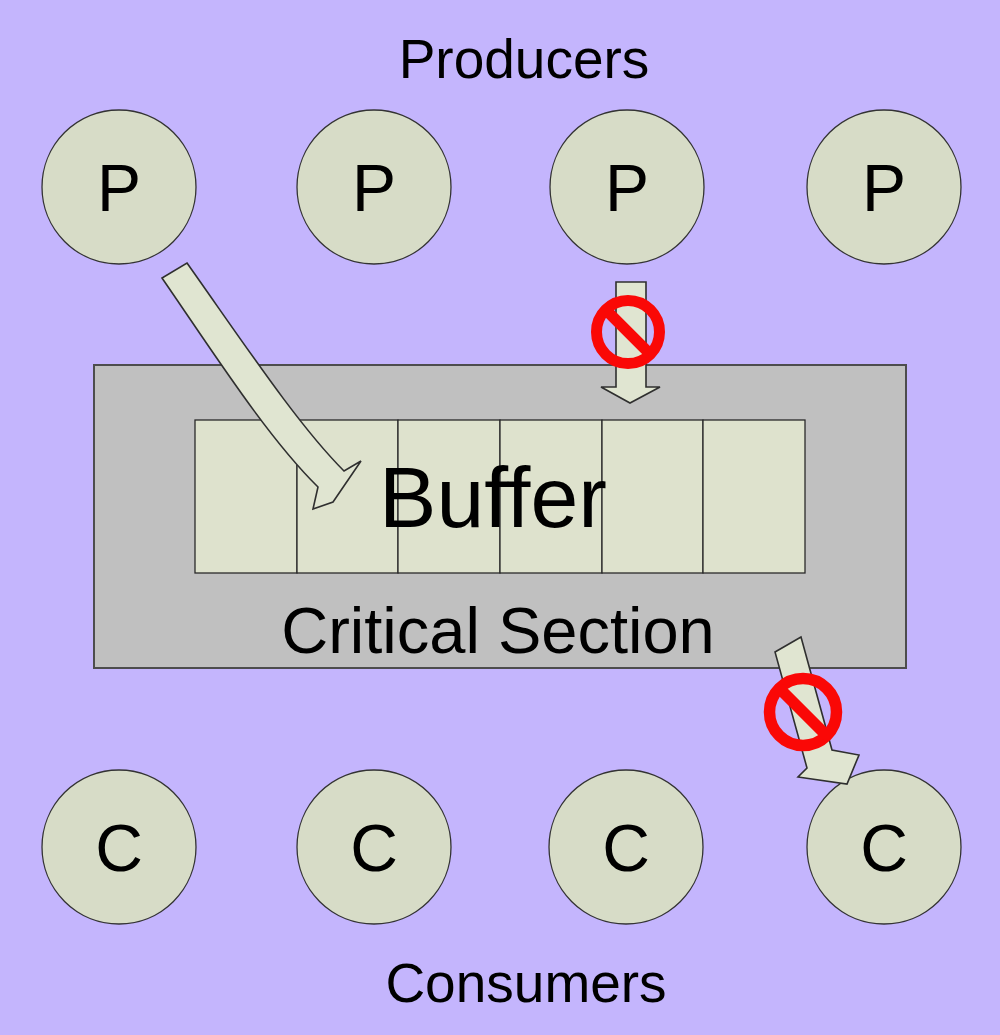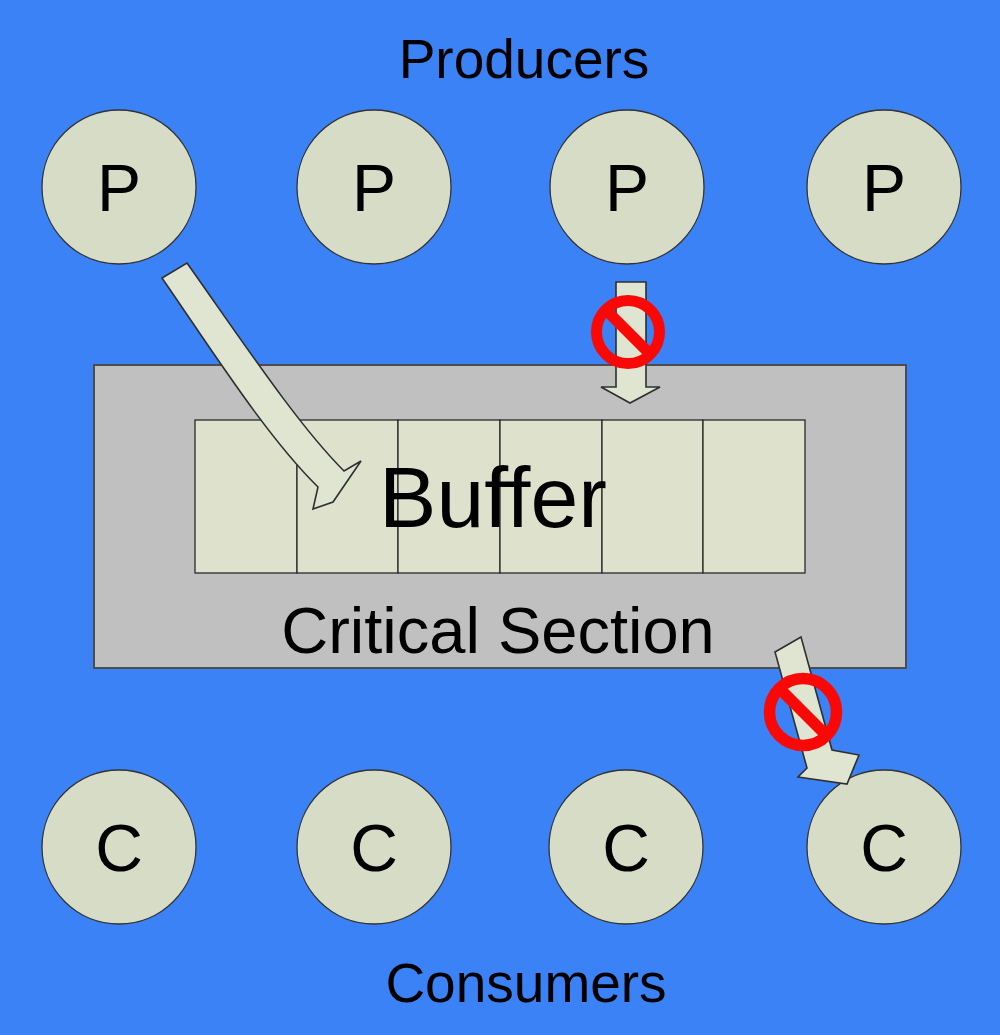--- a/index.html
+++ b/index.html
@@ -1,20 +1,20 @@
 <!DOCTYPE html>
 <html><head>
 <meta charset="utf-8">
 <style>
   html, body { margin: 0; padding: 0; background: #ffffff; }
   #stage {
     position: relative;
     width: 1000px;
     height: 1035px;
-    background: #3b82f6;
+    background: #c4b5fd;
     font-family: "Liberation Sans", sans-serif;
   }
   svg { display: block; }
   text {
     fill: #000000;
     font-family: "Liberation Sans", sans-serif;
   }
   .row-title   { font-size: 55px; }
   .node-label  { font-size: 66px; }
   .buffer-label{ font-size: 86px; }

